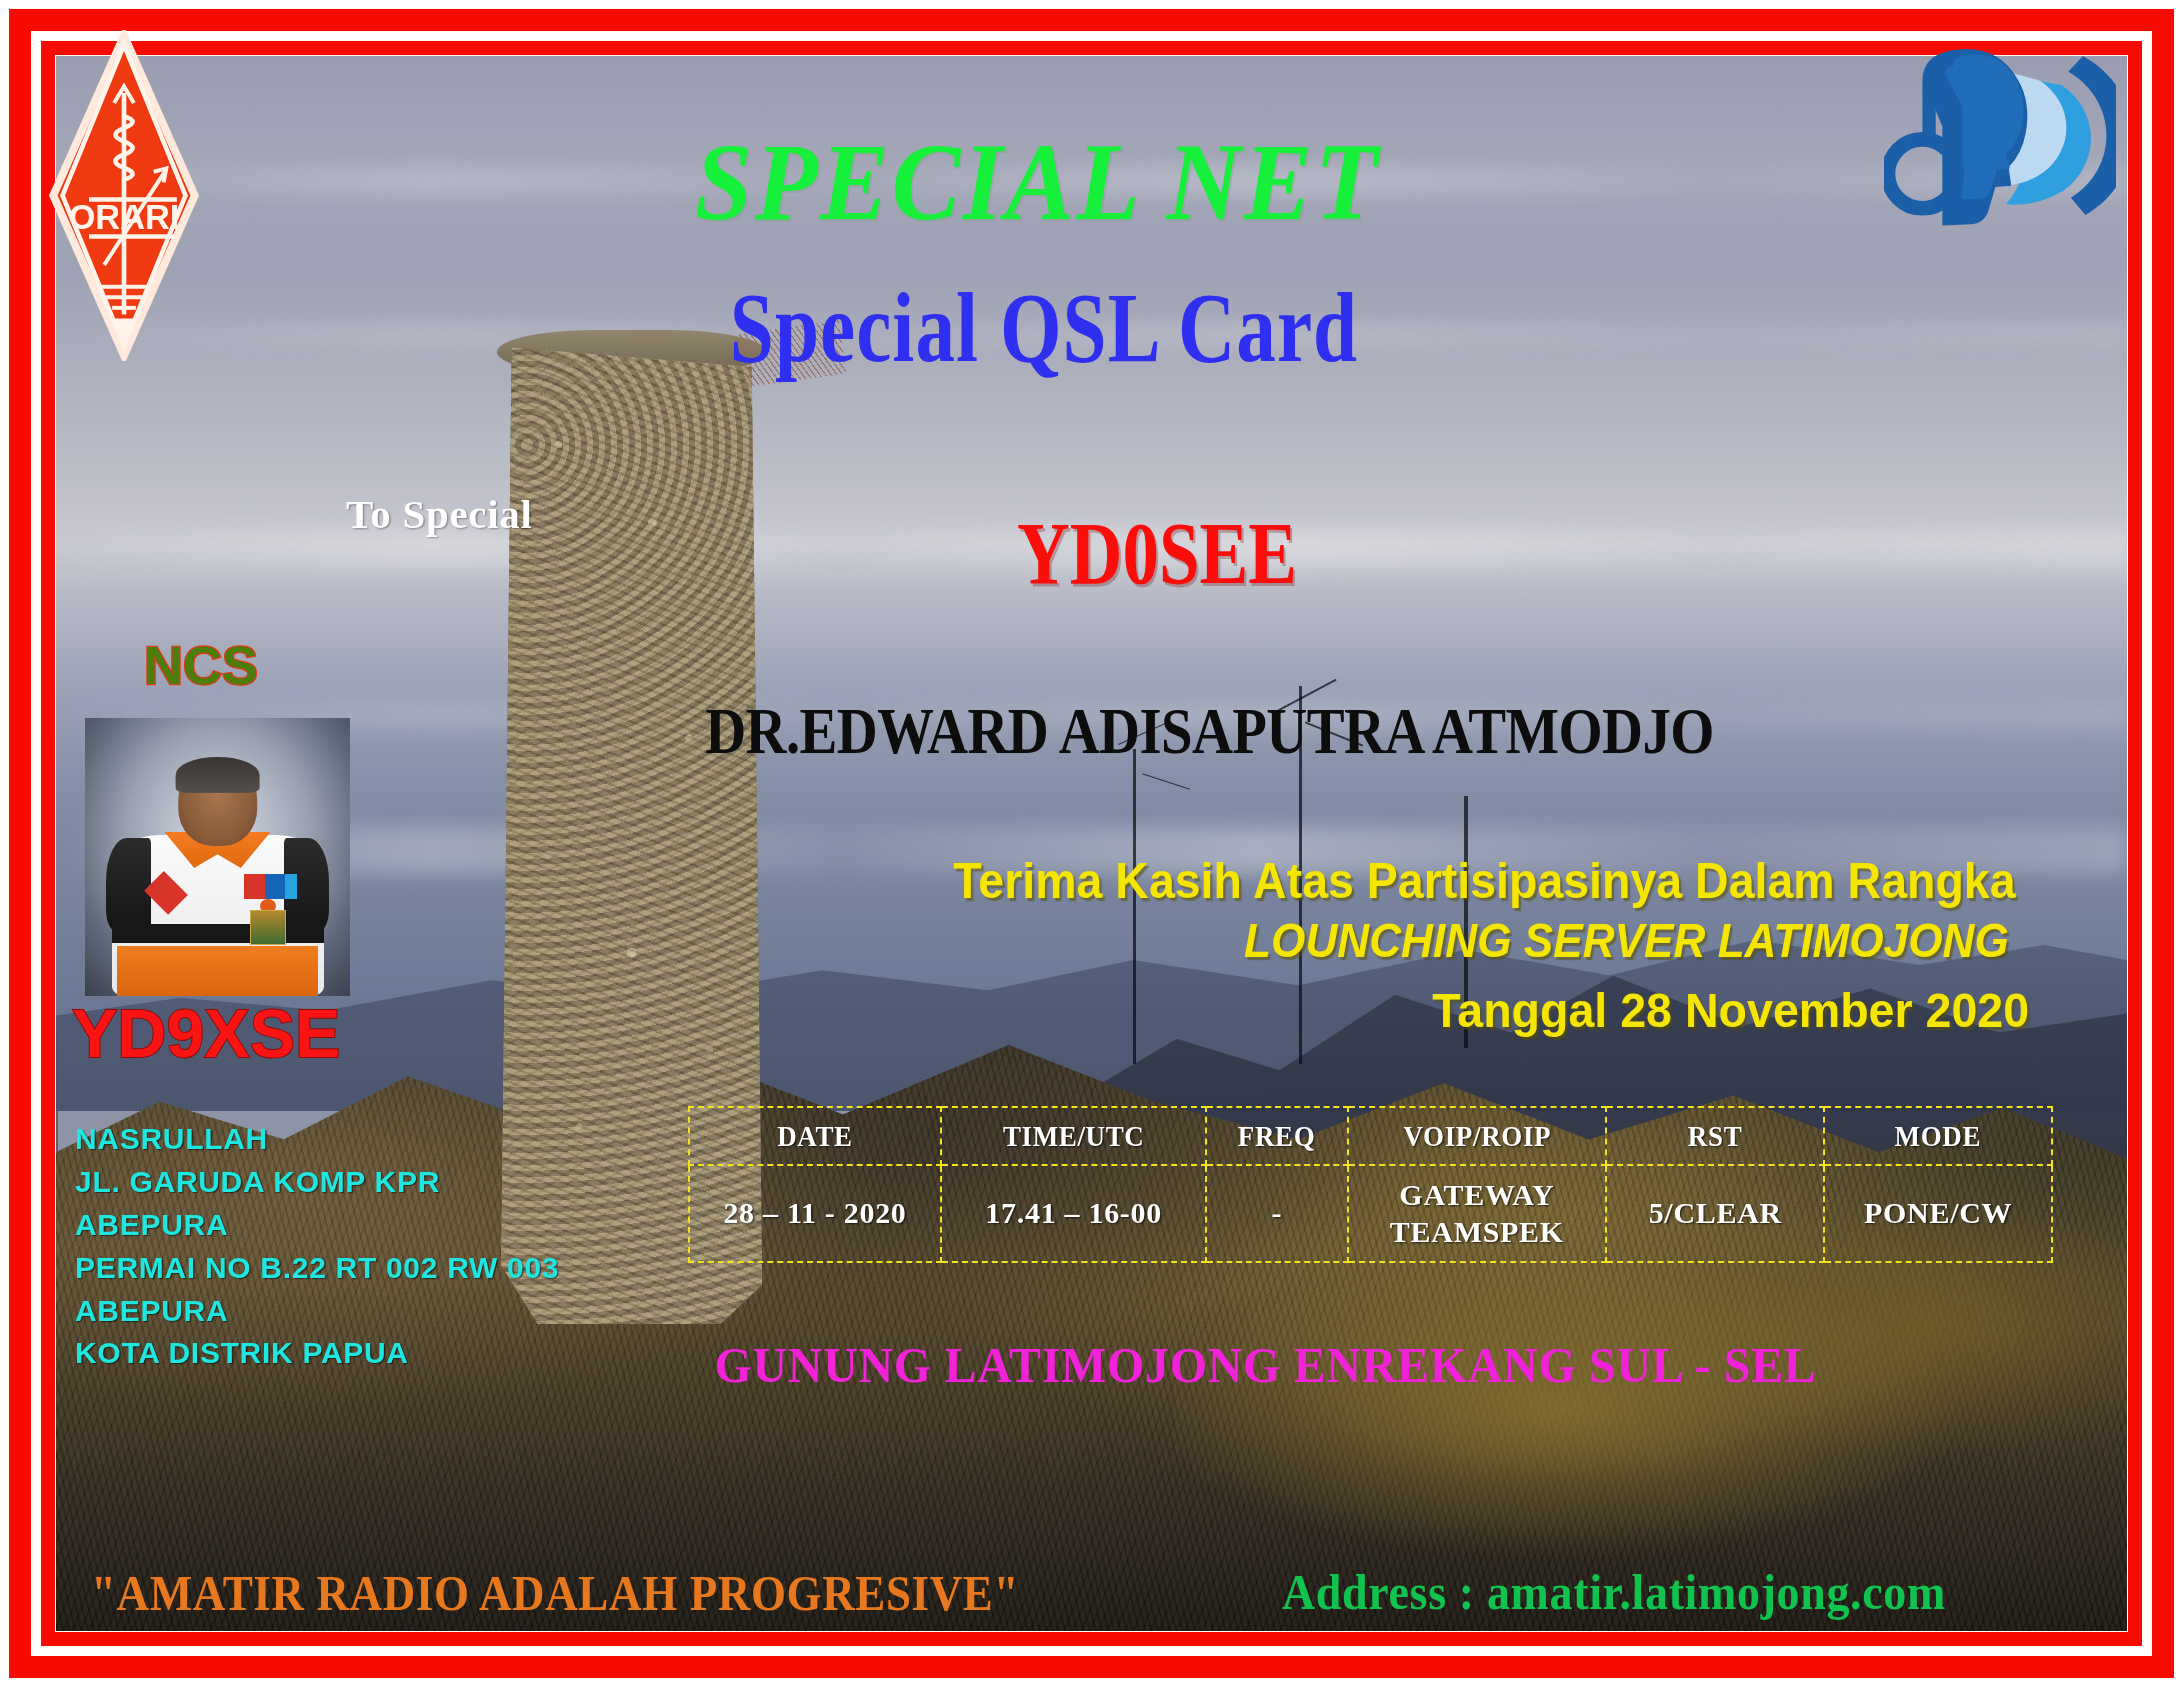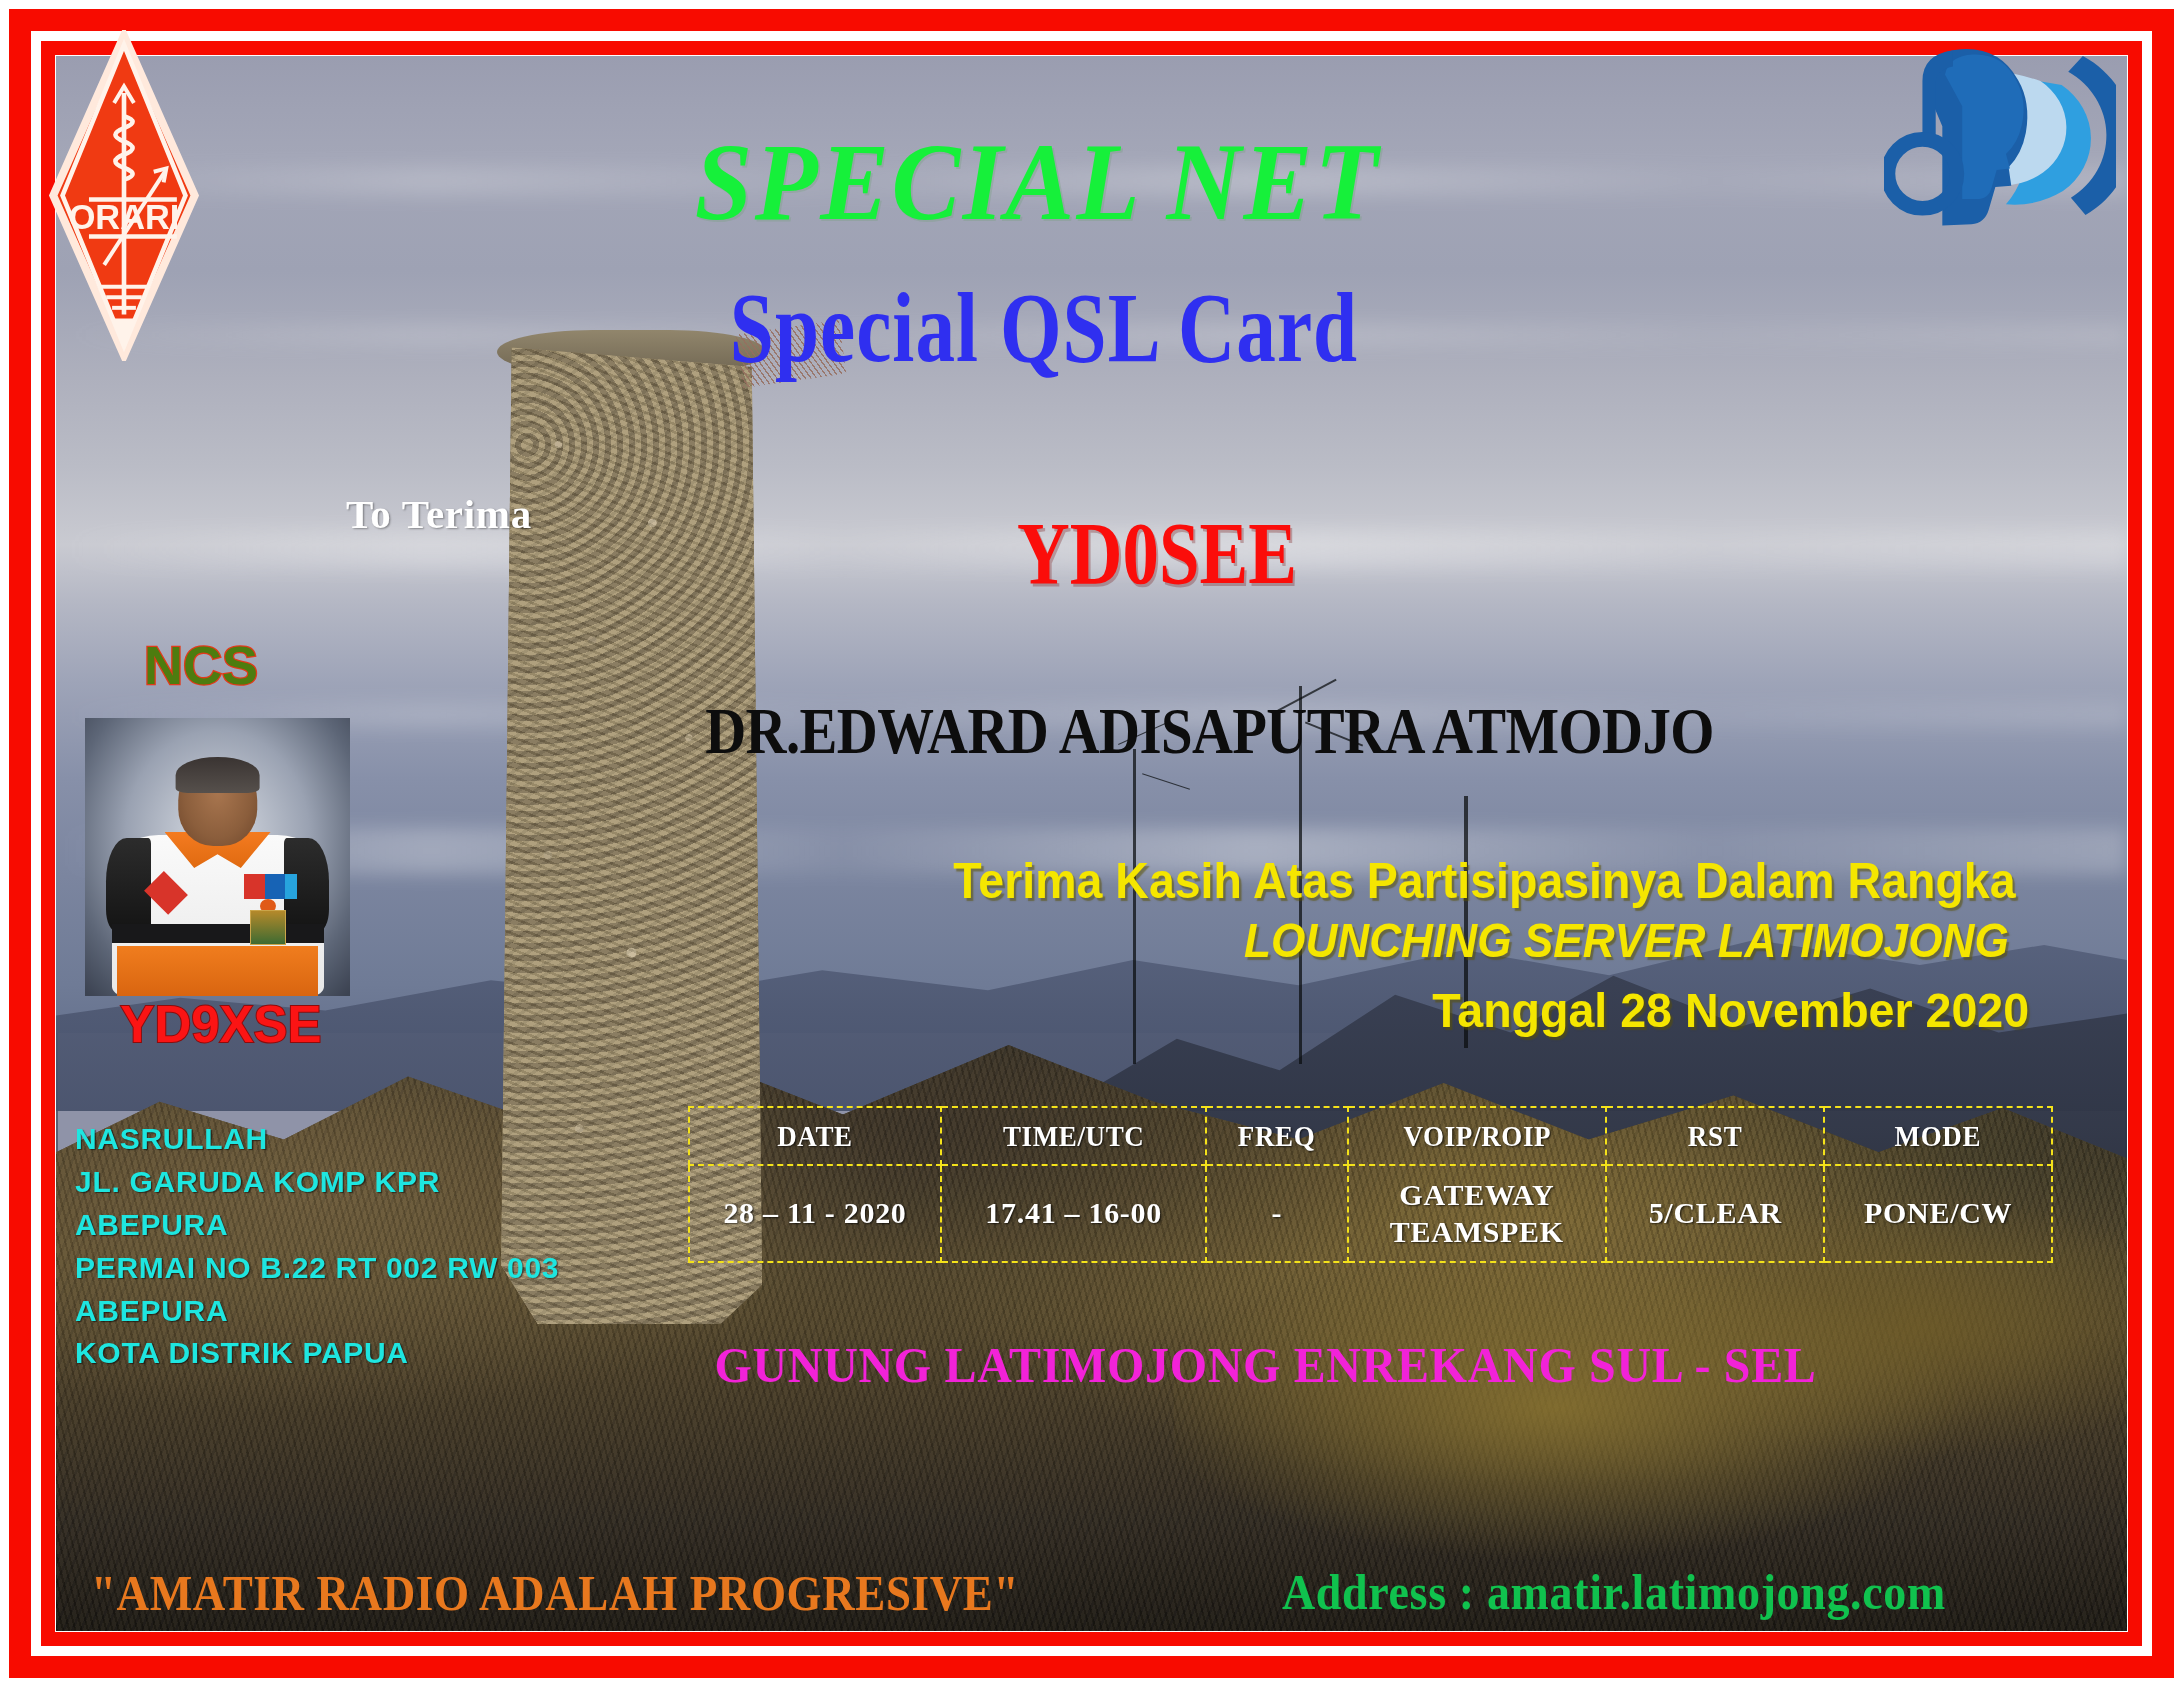--- a/index.html
+++ b/index.html
@@ -304,23 +304,23 @@
     position:absolute;right:24%;top:69%;width:13%;height:12%;
     background:linear-gradient(180deg,#b5892a,#3e6b32);
     border:1.3px solid #caa54a;
   }
   .opidclip{
     position:absolute;right:28%;top:65%;width:6%;height:5%;
     background:#e05a18;border-radius:50%;
   }
   .t-xse{
     position:absolute;left:60px;top:999px;width:298px;
-    text-align:center;
+    text-align:left;
     font-family:"Liberation Sans",sans-serif;
-    font-weight:bold;font-size:51px;line-height:1;
+    font-weight:bold;font-size:68px;line-height:1;
     color:#fb1414;
     -webkit-text-stroke:2px #8c0c0c;
     paint-order:stroke fill;
   }
 
   
   .addr{
     position:absolute;left:63px;top:1118px;
     font-family:"Liberation Sans",sans-serif;
     font-weight:bold;font-size:30px;line-height:1.43;
@@ -447,21 +447,21 @@
         <path d="M236,68 a92,86 0 0 1 4,138 q-34,24 -74,18 q30,-34 28,-88 q-2,-50 -30,-84 q38,4 72,16 z" fill="#bcd9ef"></path>
         <path d="M60,70 q2,-46 56,-50 q58,-4 86,46 q20,34 12,80 q-6,32 -26,52 l4,28 l-24,2 l-10,34 q-6,20 -26,22 l-44,2 l0,-150 z" fill="#1b5fa8"></path>
         <path d="M92,58 q6,-28 42,-30 q46,-2 66,40 q16,30 8,66 q-6,28 -24,44 l6,22 l-20,2 l-8,28 q-4,14 -18,16 l-26,0 l0,-140 z" fill="#1f6cb8"></path>
         <path d="M58,68 q0,-40 46,-46 l0,24 q-26,6 -26,24 l0,90 l-20,0 z" fill="#1b5fa8"></path>
         <circle cx="58" cy="208" r="52" fill="none" stroke="#1b5fa8" stroke-width="22"></circle>
       </svg>
     </div>
 
     <div class="t-special">SPECIAL NET</div>
     <div class="t-qsl">Special QSL Card</div>
-    <div class="t-tostation">To Terima</div>
+    <div class="t-tostation">To Special</div>
     <div class="t-call">YD0SEE</div>
     <div class="t-name">DR.EDWARD ADISAPUTRA ATMODJO</div>
 
     <div class="yblock">
       <div class="y1">Terima Kasih Atas Partisipasinya Dalam Rangka</div>
       <div class="y2">LOUNCHING SERVER LATIMOJONG</div>
       <div class="y3">Tanggal  28  November  2020</div>
     </div>
 
     <div class="ncs">NCS</div>

